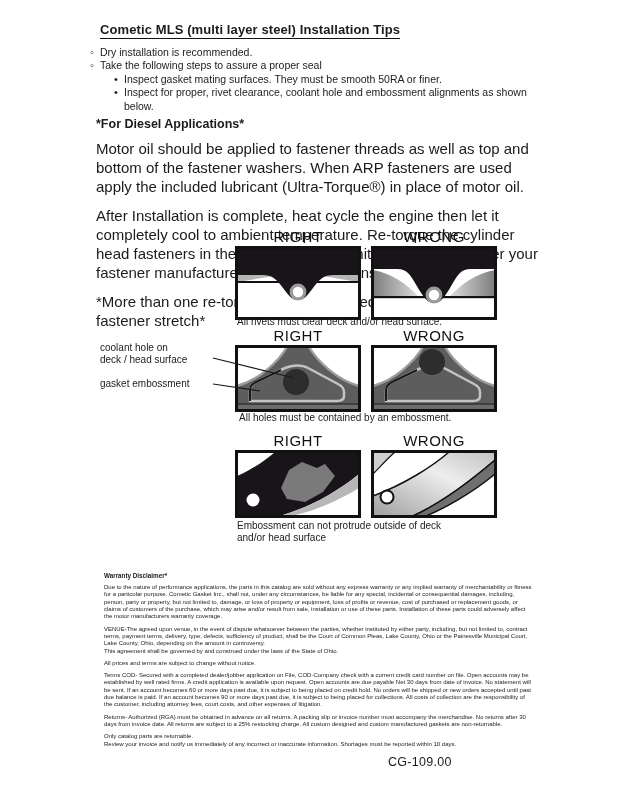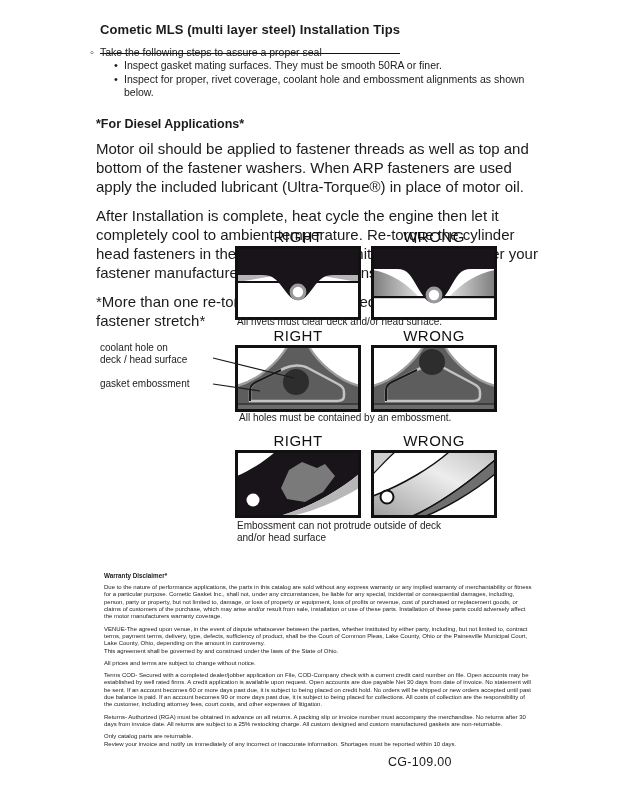--- a/index.html
+++ b/index.html
@@ -2,21 +2,21 @@
 <html><head>
 <meta charset="utf-8">
 <style>
   html,body{margin:0;padding:0;background:#fff;}
   .page{
     position:relative;width:618px;height:800px;background:#ffffff;overflow:hidden;
     font-family:"Liberation Sans",sans-serif;color:#1d1a1b;
   }
   .title{
     position:absolute;left:100px;top:22px;font-size:13px;font-weight:bold;
-    border-bottom:1.5px solid #111;padding-bottom:16px;letter-spacing:.1px;
+    border-bottom:1.5px solid #111;padding-bottom:1px;letter-spacing:.1px;
   }
   .tips{position:absolute;left:90px;top:46px;width:460px;font-size:10.5px;line-height:1.28;}
   .tip{position:relative;padding-left:10px;}
   .tip::before{content:"◦";position:absolute;left:0;top:-1px;font-size:11px;}
   .subtips{margin-left:24px;}
   .subtip{position:relative;padding-left:10px;}
   .subtip::before{content:"•";position:absolute;left:0;top:-1px;font-size:11px;}
   .diesel{position:absolute;left:96px;top:117px;width:452px;}
   .diesel h2{font-size:12.5px;font-weight:bold;margin:0 0 8px 0;}
   .diesel p{font-size:15px;line-height:1.27;margin:0 0 10px 0;}
@@ -33,24 +33,25 @@
   .docnum{position:absolute;left:388px;top:755px;font-size:12.5px;letter-spacing:.3px;}
 </style>
 </head>
 <body>
 
 <div class="page">
 
   <div class="title">Cometic MLS (multi layer steel) Installation Tips</div>
 
   <div class="tips">
+    <div class="tip">Dry installation is recommended.</div>
     <div class="tip">Take the following steps to assure a proper seal</div>
     <div class="subtips">
       <div class="subtip">Inspect gasket mating surfaces.  They must be smooth 50RA or finer.</div>
-      <div class="subtip">Inspect for proper, rivet coverage, coolant hole and embossment alignments as shown below.</div>
+      <div class="subtip">Inspect for proper, rivet clearance, coolant hole and embossment alignments as shown below.</div>
     </div>
   </div>
 
   <div class="diesel">
     <h2>*For Diesel Applications*</h2>
     <p>Motor oil should be applied to fastener threads as well as top and bottom of the fastener washers. When ARP fasteners are used apply the included lubricant (Ultra-Torque®) in place of motor oil.</p>
     <p>After Installation is complete, heat cycle the engine then let it completely cool to ambient temperature. Re-torque the cylinder head fasteners in the same pattern as initial installation or per your fastener manufacturer's recommendations.</p>
     <p>*More than one re-torque may be required to achieve proper fastener stretch*</p>
   </div>
 

